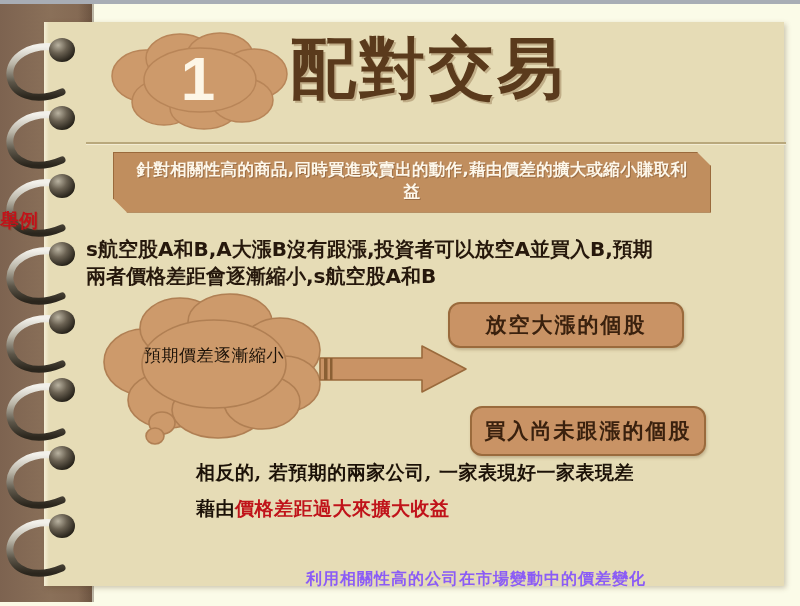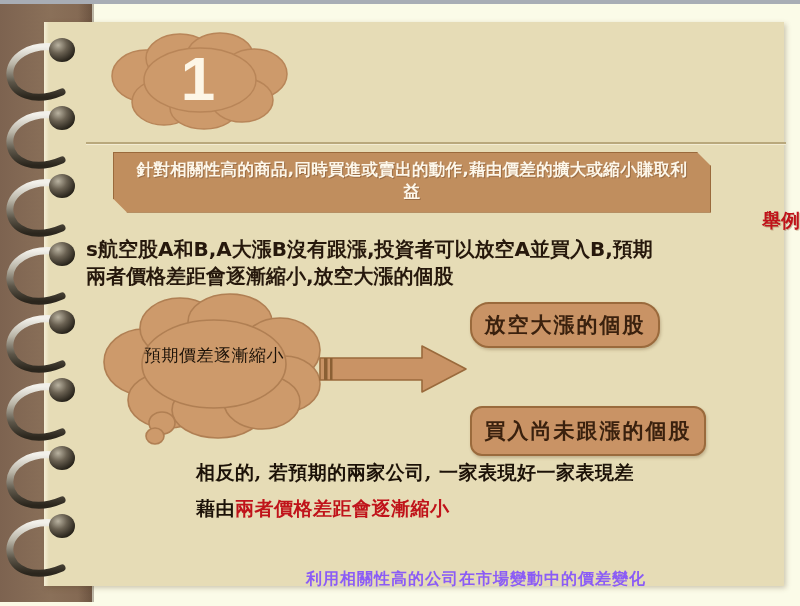--- a/index.html
+++ b/index.html
@@ -146,21 +146,21 @@
     letter-spacing: 0.3px;
     clip-path: polygon(0 0, calc(100% - 14px) 0, 100% 14px, 100% 100%, 14px 100%, 0 calc(100% - 14px));
     text-shadow: 1px 1px 0 rgba(110,70,40,0.45);
   }
 
   
   .example-label {
     position: absolute;
     left: 0; top: 208px;
     width: 800px;
-    text-align: right;
+    text-align: left;
     font-family: "DejaVu Sans", "Liberation Sans", sans-serif;
     font-size: 19px;
     font-weight: bold;
     color: #c0131a;
     text-shadow: 1px 1px 0 rgba(120,60,20,0.3);
   }
 
   
   .example-body {
     position: absolute;
@@ -216,21 +216,21 @@
     display: flex;
     align-items: center;
     justify-content: center;
     font-family: "DejaVu Serif", "Liberation Serif", serif;
     font-size: 21px;
     font-weight: bold;
     color: #3a210e;
     letter-spacing: 2px;
     box-shadow: 1px 2px 3px rgba(110,80,45,0.3);
   }
-  #box-short { left: 470px; top: 302px; width: 190px; height: 46px; border-radius: 19px; }
+  #box-short { left: 448px; top: 302px; width: 236px; height: 46px; }
   #box-long  { left: 470px; top: 368px; width: 236px; height: 50px; margin-top: 38px; }
 
   
   .bottom-text {
     position: absolute;
     left: 196px;
     top: 450px;
     width: 560px;
     font-family: "DejaVu Serif", "Liberation Serif", serif;
     font-size: 19px;
@@ -332,30 +332,31 @@
         <ellipse cx="150" cy="42" rx="33" ry="25"></ellipse>
         <ellipse cx="60" cy="70" rx="32" ry="23"></ellipse>
         <ellipse cx="100" cy="76" rx="34" ry="21"></ellipse>
         <ellipse cx="138" cy="68" rx="31" ry="22"></ellipse>
         <ellipse cx="96" cy="48" rx="56" ry="32"></ellipse>
       </g>
     </svg>
     <div class="num">1</div>
   </div>
 
+  <div class="slide-title">配對交易</div>
 
   <div class="divider"></div>
 
   <div class="banner">針對相關性高的商品,同時買進或賣出的動作,藉由價差的擴大或縮小賺取利益</div>
 
   <div class="example-label">舉例</div>
 
   <div class="example-body">
     <span class="ln">s航空股A和B,A大漲B沒有跟漲,投資者可以放空A並買入B,預期</span>
-    <span class="ln">兩者價格差距會逐漸縮小,放空大漲的個股</span>
+    <span class="ln">兩者價格差距會逐漸縮小,s航空股A和B</span>
   </div>
 
   <div class="thought">
     <svg width="232" height="160" viewBox="0 0 232 160" style="position:absolute;left:0;top:0;">
       <g fill="#cd9a6b" stroke="#b07f53" stroke-width="1.6">
         <ellipse cx="46" cy="70" rx="40" ry="33"></ellipse>
         <ellipse cx="82" cy="36" rx="40" ry="30"></ellipse>
         <ellipse cx="132" cy="30" rx="42" ry="28"></ellipse>
         <ellipse cx="182" cy="58" rx="40" ry="32"></ellipse>
         <ellipse cx="186" cy="92" rx="36" ry="28"></ellipse>
@@ -379,19 +380,19 @@
   </div>
 
   <div class="act-box" id="box-short">放空大漲的個股</div>
   <div class="act-box" id="box-long">買入尚未跟漲的個股</div>
 
   <div class="bottom-text">
     <span class="ln">
       <span>相反的, 若預期的兩家公司, 一家表現好一家表現差</span><span class="red"></span>
     </span>
     <span class="ln">
-      <span>藉由</span><span class="red">兩者價格差距會逐漸縮小</span>
+      <span>藉由</span><span class="red">價格差距過大來擴大收益</span>
     </span>
   </div>
 
   <div class="closing-line">利用相關性高的公司在市場變動中的價差變化</div>
 
 </div>
 
 </body></html>

